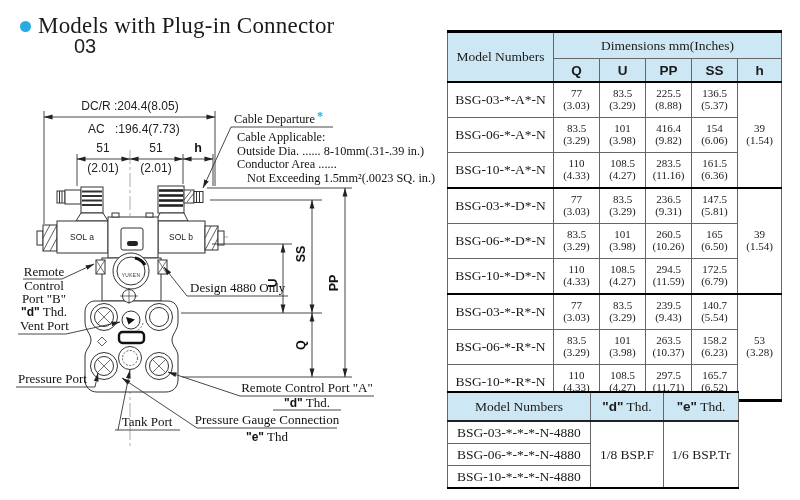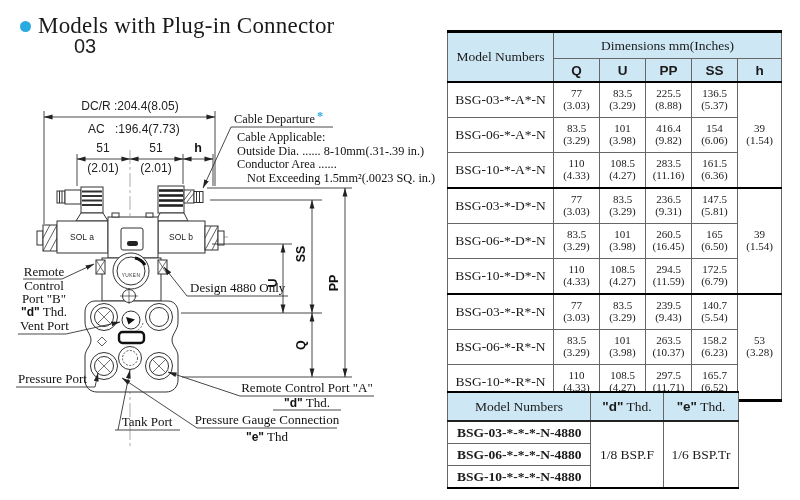--- a/index.html
+++ b/index.html
@@ -30,21 +30,21 @@
   .dimtable thead th.mn{font-weight:normal;font-size:13.5px;border-bottom:2.6px solid #000;}
   .dimtable td{height:34px;font-size:11px;line-height:1.08;}
   .dimtable td.model{font-size:13.5px;margin-left:48px;}
   .dimtable tr.gstart td{border-top:2.6px solid #000;}
   .thtable{position:absolute;left:447px;top:391px;width:292px;
     border-top:2.6px solid #000;border-bottom:2.6px solid #000;
     border-left:1.4px solid #333;border-right:1.4px solid #333;}
   .thtable th,.thtable td{border:1px solid #666;text-align:center;vertical-align:middle;padding:0;}
   .thtable thead th{background:#cde7f4;height:27px;font-weight:normal;font-size:13.5px;border-bottom:2px solid #222;}
   .thtable td{height:21px;font-size:13.5px;}
-  .thtable td.model{text-align:left;padding-left:9px;font-weight:bold;}
+  .thtable td.model{text-align:left;padding-left:9px;}
   .bsans{font-family:"Liberation Sans",sans-serif;font-weight:bold;}
   
   .dim{font-family:"Liberation Sans",sans-serif;font-size:12px;fill:#222;}
   .dimb{font-family:"Liberation Sans",sans-serif;font-size:12.5px;font-weight:bold;fill:#111;}
   .lbl{font-family:"Liberation Serif",serif;font-size:13px;fill:#111;}
   .lbl2{font-family:"Liberation Serif",serif;font-size:12.3px;fill:#111;}
   .sol{font-family:"Liberation Sans",sans-serif;font-size:8.5px;fill:#222;}
   .brand{font-family:"Liberation Sans",sans-serif;font-size:4.8px;fill:#333;letter-spacing:.4px;}
   .star{fill:#29aae1;font-weight:bold;}
 </style>
@@ -367,21 +367,21 @@
         <td>
           <div>83.5</div>
           <div>(3.29)</div>
         </td>
         <td>
           <div>101</div>
           <div>(3.98)</div>
         </td>
         <td>
           <div>260.5</div>
-          <div>(16.45)</div>
+          <div>(10.26)</div>
         </td>
         <td>
           <div>165</div>
           <div>(6.50)</div>
         </td>
       </tr>
       <tr>
         <td class="model">BSG-10-*-D*-N</td>
         <td>
           <div>110</div>

